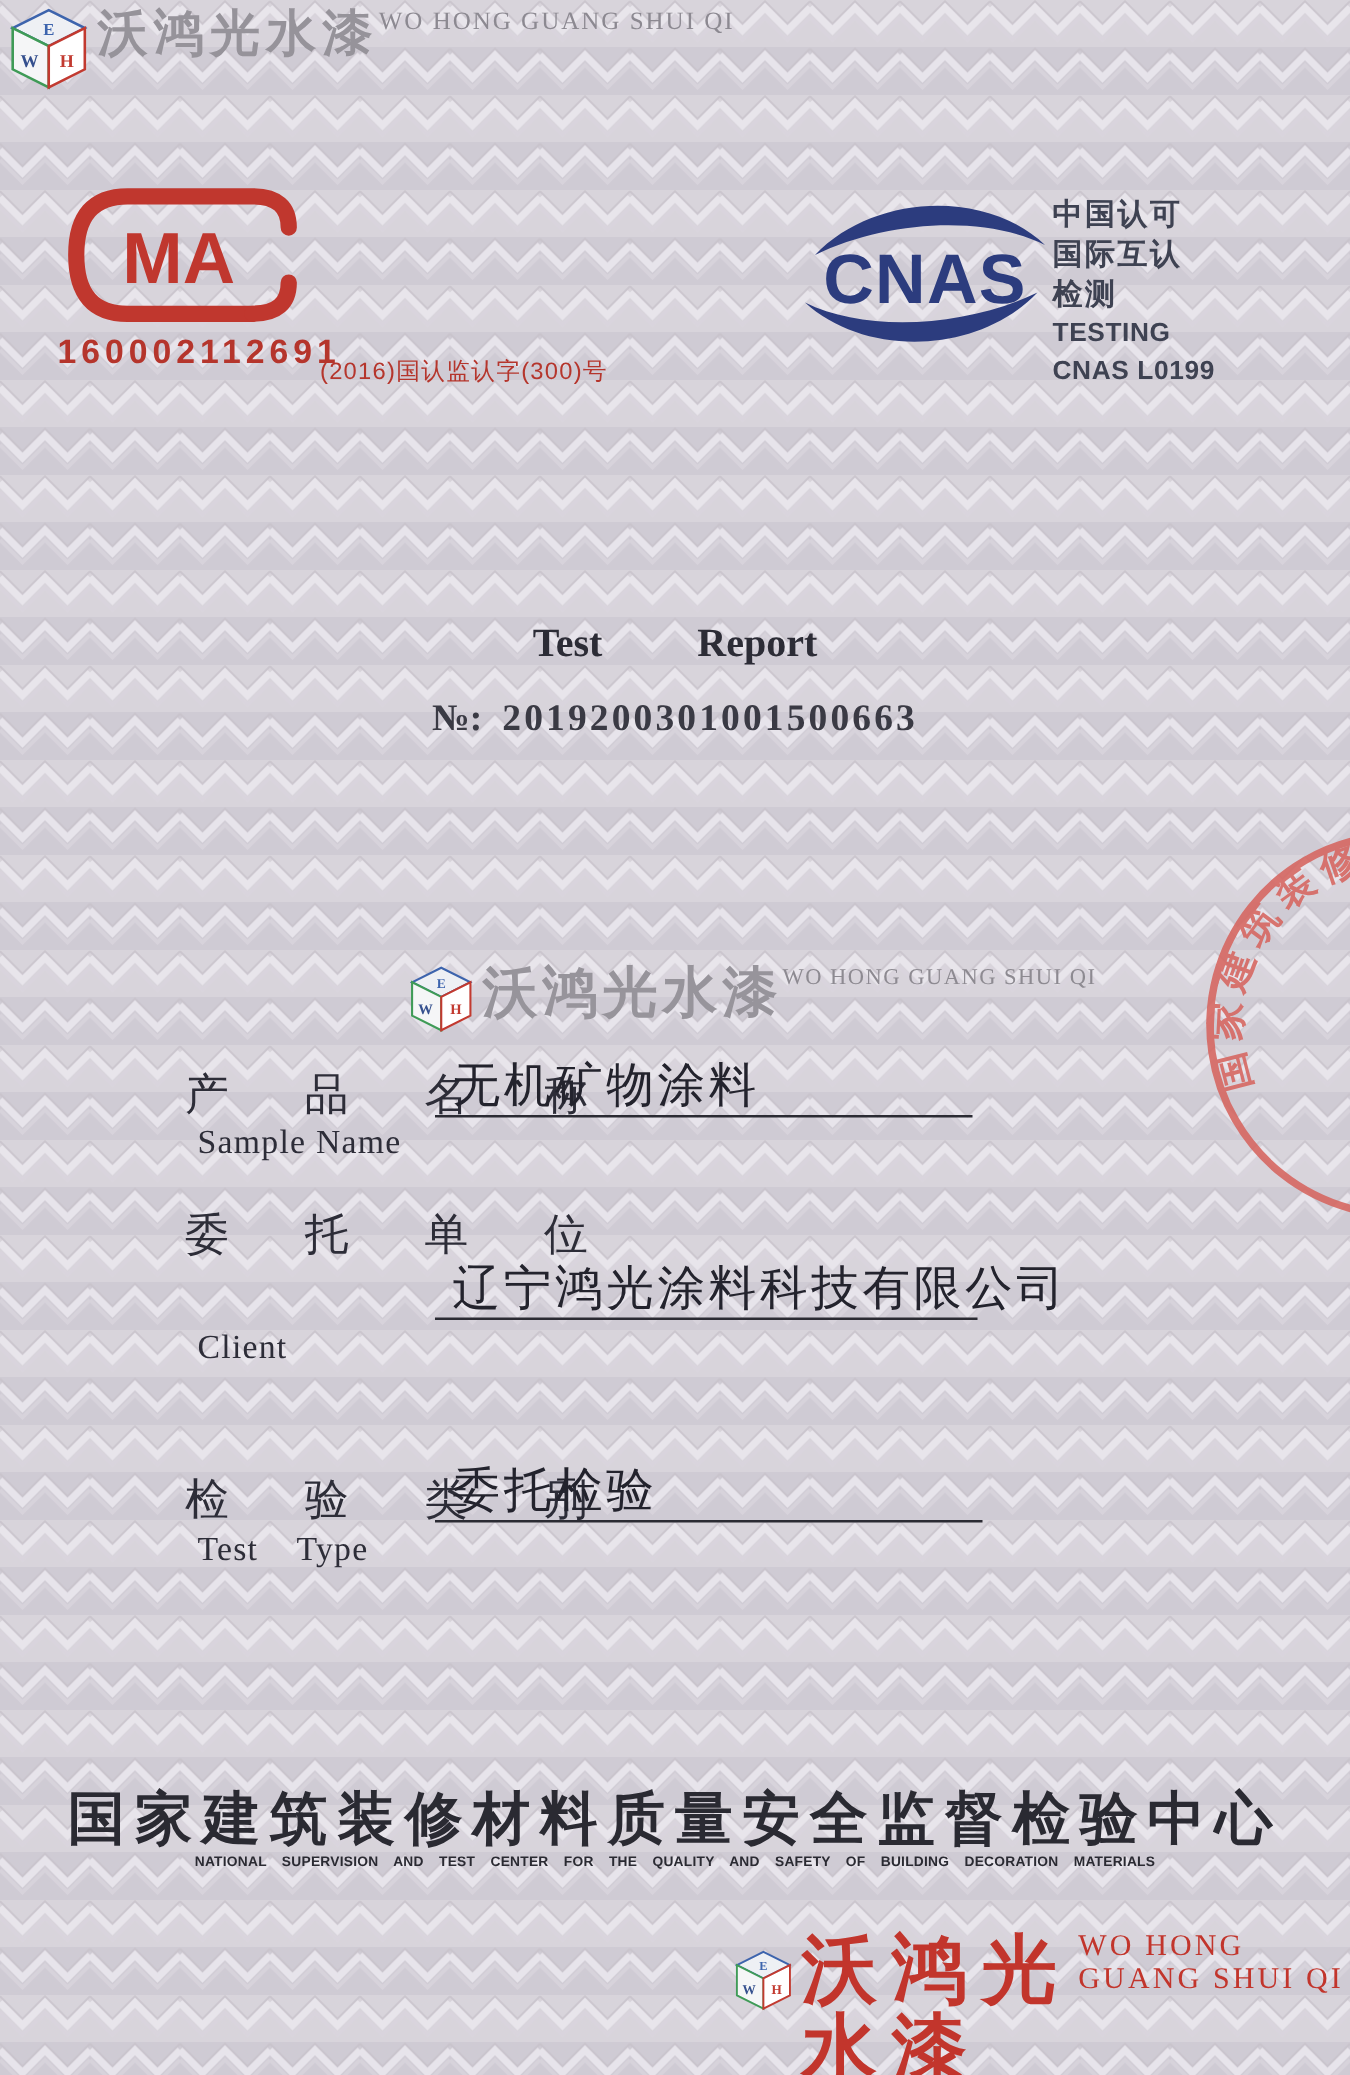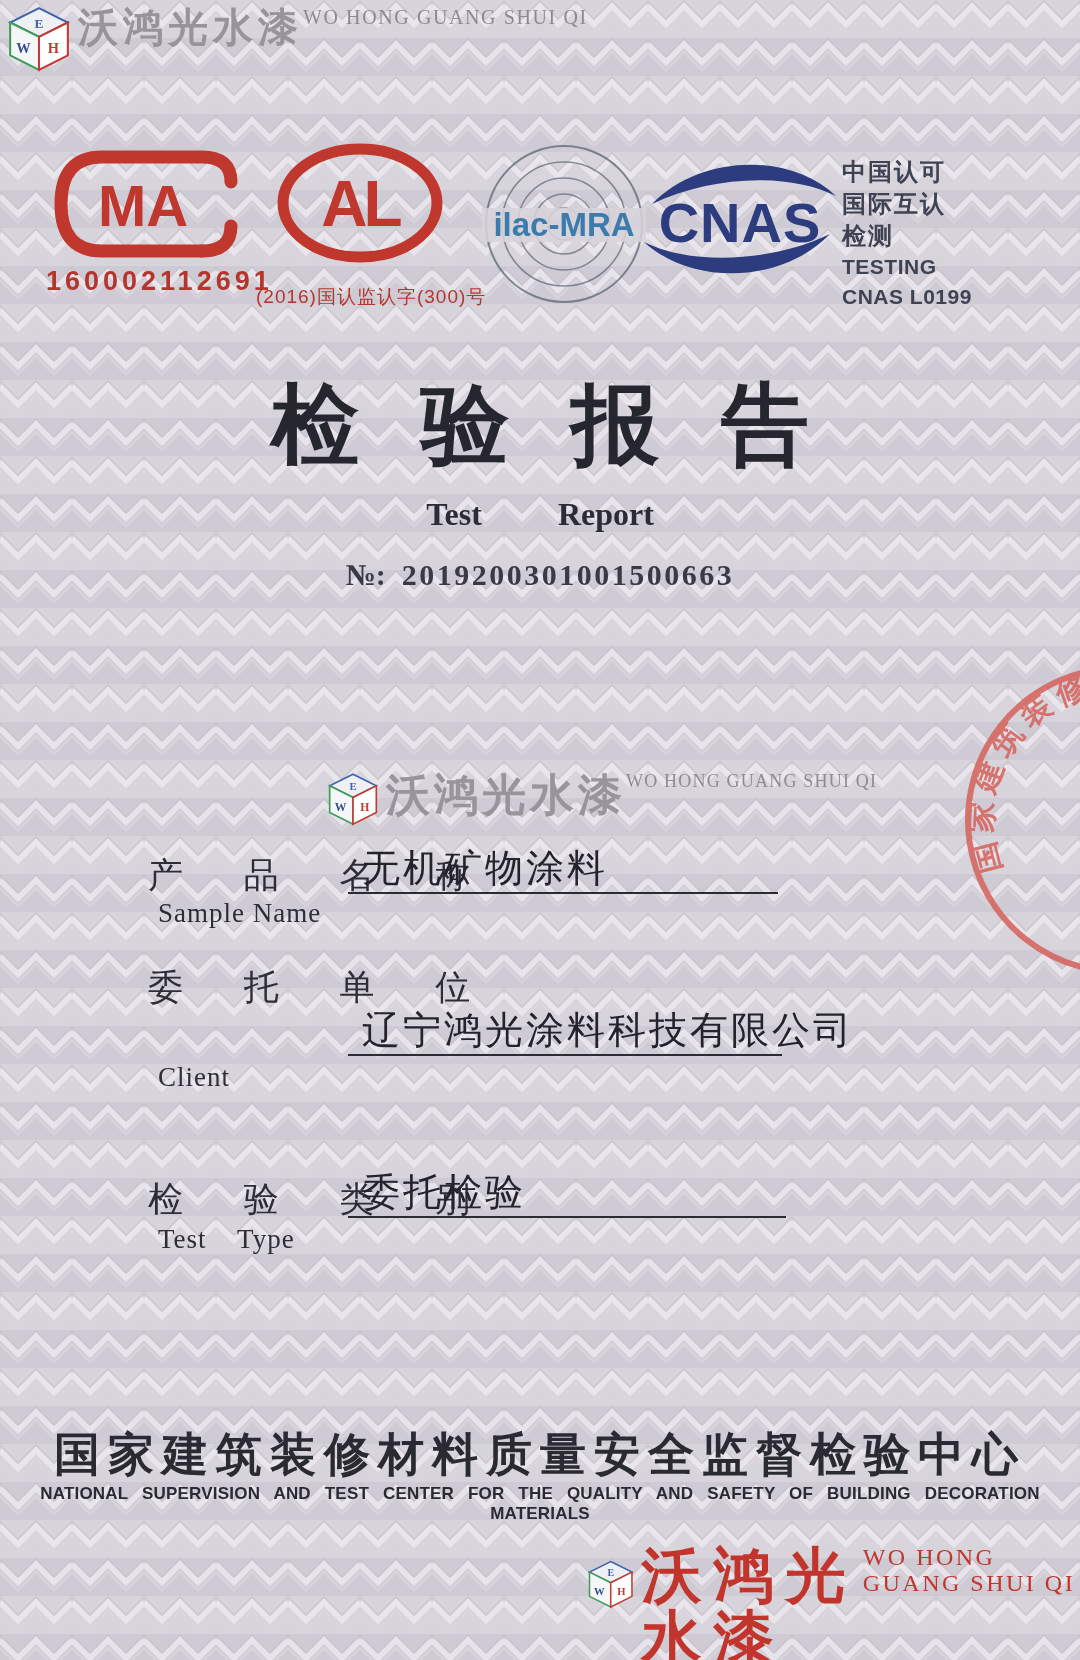--- a/index.html
+++ b/index.html
@@ -43,21 +43,21 @@
   
   .f-label-cn{font-size:35px;color:#2d2d38;letter-spacing:26px;white-space:pre;font-family:Liberation Serif, serif;}
   .f-label-en{font-size:27px;color:#2d2d38;letter-spacing:1px;white-space:pre;}
   .f-value{font-size:38px;color:#23232d;letter-spacing:3px;white-space:pre;}
   .f-line{height:2px;background:#2b2b33;}
 
   
   .footer-cn{width:100%;text-align:center;font-size:46px;font-weight:600;
     color:#2a2a32;letter-spacing:8px;}
   .footer-en{width:100%;text-align:center;font-family:"Liberation Sans",sans-serif;
-    font-weight:bold;font-size:17px;color:#2a2a32;letter-spacing:0.2px;word-spacing:9px;}
+    font-weight:bold;font-size:11px;color:#2a2a32;letter-spacing:0.2px;word-spacing:9px;}
 
   .stamp{opacity:0.88;}
 </style>
 </head>
 <body>
 
 <div class="page">
 
   <svg class="bg-svg" width="1080" height="1660">
     <defs>
@@ -87,57 +87,39 @@
 
   <div class="layer" style="left:50px;top:146px;">
     <svg width="192" height="118" viewBox="0 0 192 118">
       <path d="M 152 105 H 52 Q 11 105 11 58 Q 11 11 52 11 H 152 Q 181 11 181 36" fill="none" stroke="#c0372e" stroke-width="13" stroke-linecap="round"></path>
       <path d="M 152 105 Q 181 105 181 80" fill="none" stroke="#c0372e" stroke-width="13" stroke-linecap="round"></path>
       <text x="93" y="80" text-anchor="middle" font-family="Liberation Sans, sans-serif" font-size="58" font-weight="bold" fill="#c0372e">MA</text>
     </svg>
   </div>
   <div class="layer cma-number" style="left:46px;top:266px;">160002112691</div>
 
-  <div class="layer" style="left:272px;top:140px;">
-    <svg width="176" height="130" viewBox="0 0 176 130">
-      <ellipse cx="88" cy="63" rx="77" ry="54" fill="none" stroke="#c0372e" stroke-width="11"></ellipse>
-      <text x="88" y="86" text-anchor="middle" font-family="Liberation Sans, sans-serif" font-size="64" font-weight="bold" fill="#c0372e" letter-spacing="-4">AL</text>
-    </svg>
-  </div>
   <div class="layer cal-caption" style="left:256px;top:284px;">(2016)国认监认字(300)号</div>
 
-  <div class="layer" style="left:478px;top:138px;">
-    <svg width="172" height="172" viewBox="0 0 172 172">
-      <circle cx="86" cy="86" r="78" fill="none" stroke="#5b6572" stroke-width="2" opacity="0.75"></circle>
-      <circle cx="86" cy="86" r="62" fill="none" stroke="#5b6572" stroke-width="1.6" opacity="0.7"></circle>
-      <circle cx="86" cy="86" r="46" fill="none" stroke="#5b6572" stroke-width="1.6" opacity="0.7"></circle>
-      <circle cx="86" cy="86" r="30" fill="none" stroke="#5b6572" stroke-width="1.6" opacity="0.7"></circle>
-      <circle cx="86" cy="86" r="16" fill="none" stroke="#5b6572" stroke-width="1.4" opacity="0.7"></circle>
-      <rect x="4" y="70" width="164" height="34" fill="#d8d4db" opacity="0.85"></rect>
-      <text x="86" y="98" text-anchor="middle" font-family="Liberation Sans, sans-serif" font-size="33" font-weight="bold" fill="#3b7cad">ilac-MRA</text>
-    </svg>
-  </div>
 
   <div class="layer" style="left:640px;top:152px;">
     <svg width="200" height="134" viewBox="0 0 200 134">
       <path d="M 12 52 C 60 2 150 0 196 44 C 148 20 70 24 12 52 Z" fill="#2c3c7e"></path>
       <path d="M 190 82 C 142 132 52 134 4 90 C 52 114 132 110 190 82 Z" fill="#2c3c7e"></path>
       <text x="100" y="90" text-anchor="middle" font-family="Liberation Sans, sans-serif" font-size="56" font-weight="bold" fill="#2c3c7e" letter-spacing="1">CNAS</text>
     </svg>
   </div>
 
   <div class="layer cnas-side" style="left:842px;top:156px;">
     <div class="cn-line">中国认可</div>
     <div class="cn-line">国际互认</div>
     <div class="cn-line">检测</div>
     <div class="en-line">TESTING</div>
     <div class="en-line">CNAS L0199</div>
   </div>
 
-  <div class="layer title-cn" style="left:0;top:366px;">检验报告</div>
   <div class="layer title-en" style="left:0;top:496px;">
     <span>Test</span>
     <span>Report</span>
   </div>
   <div class="layer report-no" style="left:0;top:558px;">
     <span class="no-label">№:</span><span class="no-value">2019200301001500663</span>
   </div>
 
   <div class="layer brand brand-mid" style="left:328px;top:772px;">
     <svg width="50" height="56" viewBox="0 0 60 66">

